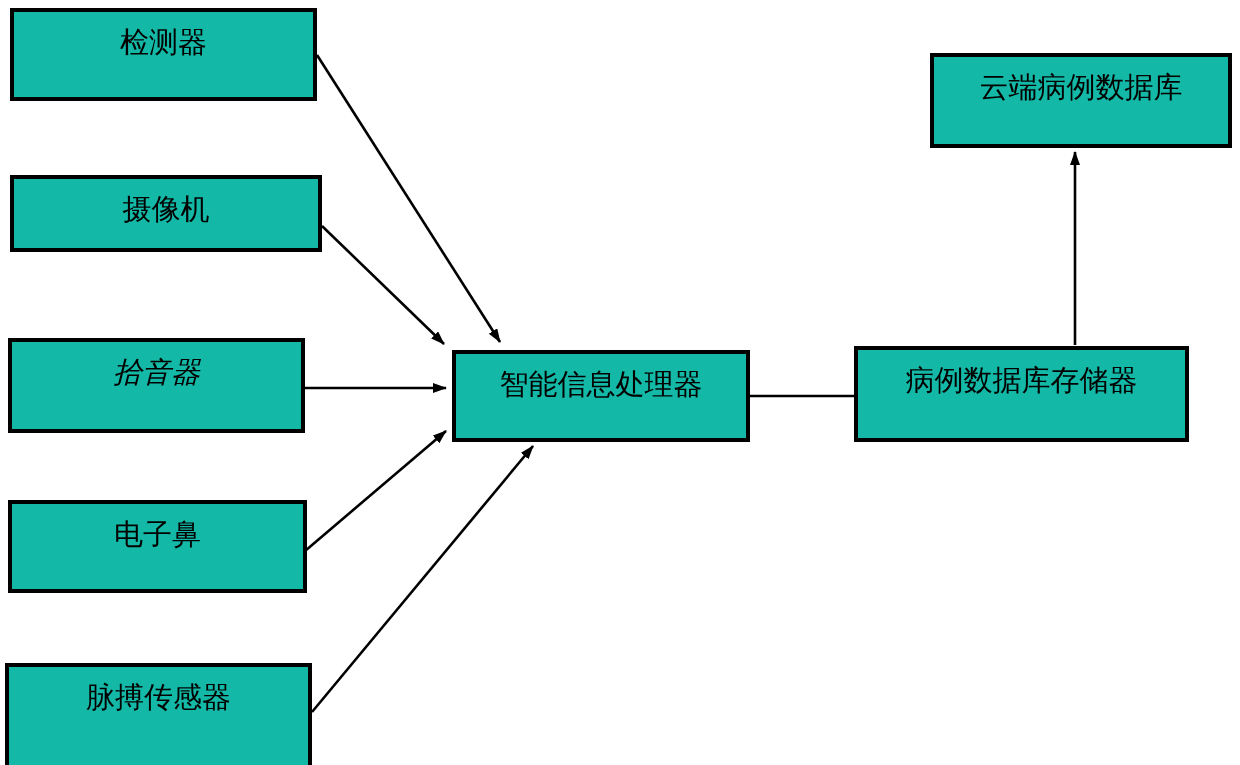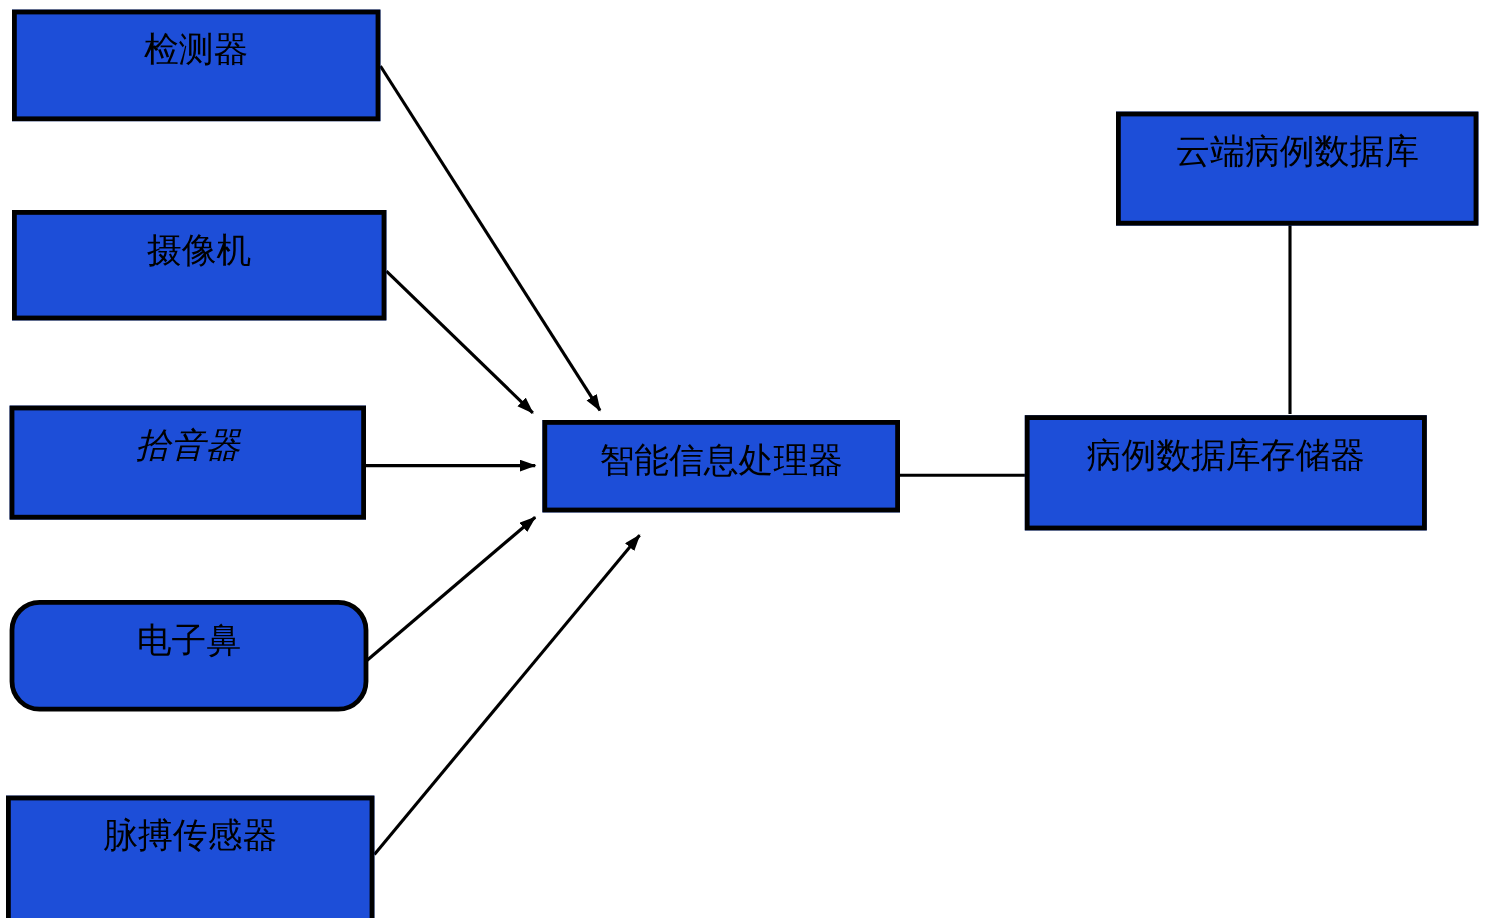--- a/index.html
+++ b/index.html
@@ -20,36 +20,36 @@
     left: 0;
     top: 0;
     width: 1240px;
     height: 765px;
     pointer-events: none;
   }
   .node {
     position: absolute;
     box-sizing: border-box;
     border: 4px solid #000000;
-    background: #1d4ed8;
+    background: #14b8a6;
     color: #000000;
     font-size: 29px;
     line-height: 1.15;
     text-align: center;
     padding-top: 14px;
   }
   
   #node-detector        { left: 10px;  top: 8px;   width: 307px; height: 93px; }
-  #node-camera          { left: 10px;  top: 175px; width: 312px; height: 92px; }
+  #node-camera          { left: 10px;  top: 175px; width: 312px; height: 77px; }
   #node-sound-pickup    { left: 8px;   top: 338px; width: 297px; height: 95px; font-style: italic; }
-  #node-electronic-nose { left: 8px;   top: 500px; width: 299px; height: 93px; border-radius: 25px; }
+  #node-electronic-nose { left: 8px;   top: 500px; width: 299px; height: 93px; }
   #node-pulse-sensor    { left: 5px;   top: 663px; width: 307px; height: 114px; }
-  #node-processor       { left: 452px; top: 350px; width: 298px; height: 77px; }
+  #node-processor       { left: 452px; top: 350px; width: 298px; height: 92px; }
   #node-storage         { left: 854px; top: 346px; width: 335px; height: 96px; }
-  #node-cloud           { left: 930px; top: 53px;  width: 302px; height: 95px; margin-top: 40px; }
+  #node-cloud           { left: 930px; top: 53px;  width: 302px; height: 95px; }
 </style>
 </head>
 <body>
 
 <div class="canvas">
 
   <svg class="edges-layer" width="1240" height="765" viewBox="0 0 1240 765" xmlns="http://www.w3.org/2000/svg">
     <defs>
       <marker id="arrowhead" markerUnits="userSpaceOnUse" markerWidth="16" markerHeight="12" refX="13" refY="5" orient="auto">
         <path d="M0,0 L14,5 L0,10 Z" fill="#000000"></path>

